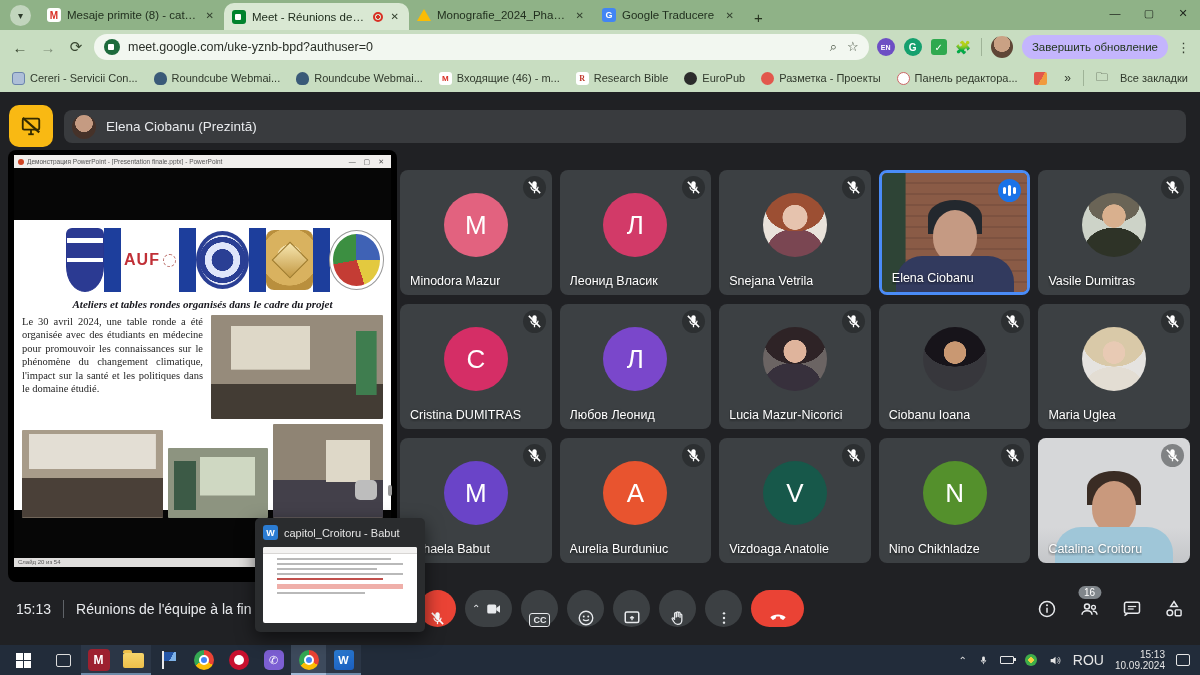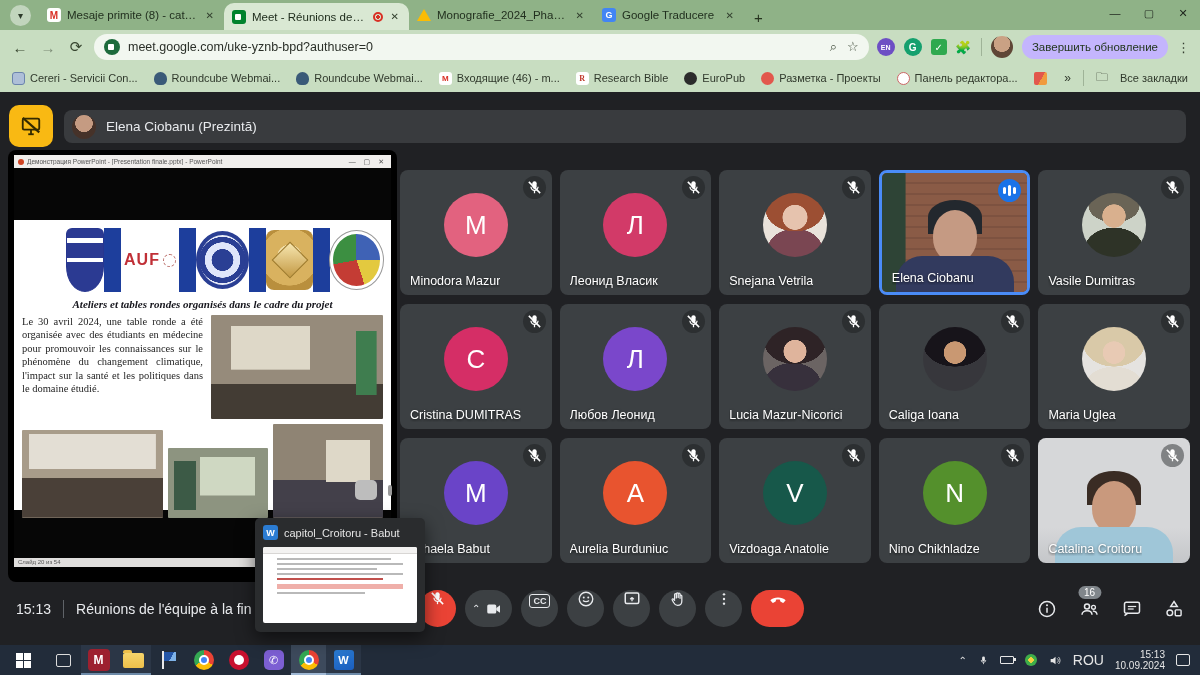--- a/index.html
+++ b/index.html
@@ -134,21 +134,21 @@
   .mute { position:absolute; top:6px; right:6px; width:23px; height:23px; border-radius:50%; background:rgba(25,26,28,.45); display:flex; align-items:center; justify-content:center; }
   .speaking-ind { position:absolute; top:6px; right:6px; width:23px; height:23px; border-radius:50%; background:#1a73e8; display:flex; align-items:center; justify-content:center; gap:2px; }
   .speaking-ind i { width:3px; background:#fff; border-radius:2px; display:block; }
   .tile-name { position:absolute; left:10px; bottom:7px; font-size:12.5px; color:#fff; text-shadow:0 1px 3px rgba(0,0,0,.7); max-width:90%; white-space:nowrap; overflow:hidden; }
 
   
   .meetbar { position:absolute; left:0; right:0; top:493px; height:48px; }
   .bar-left { position:absolute; left:16px; top:0; height:48px; display:flex; align-items:center; gap:12px; color:#e8eaed; font-size:14px; }
   .bar-div { width:1px; height:18px; background:#5f6368; }
   .bar-center { position:absolute; left:419px; top:5px; display:flex; align-items:center; gap:9px; }
-  .cbtn { width:37px; height:37px; border-radius:50%; background:#3c4043; display:flex; align-items:flex-start; justify-content:center; }
+  .cbtn { width:37px; height:37px; border-radius:50%; background:#3c4043; display:flex; align-items:flex-end; justify-content:center; }
   .cbtn.danger { background:#ea4335; }
   .cbtn.wide { width:53px; border-radius:19px; }
   .cam-pill { height:37px; border-radius:19px; background:#3c4043; display:flex; align-items:center; padding:0 9px 0 7px; gap:5px; }
   .chev { color:#e8eaed; font-size:10px; }
   .cc-box { border:1.5px solid #e8eaed; border-radius:3px; color:#e8eaed; font-size:9px; font-weight:bold; padding:1px 3px; }
   .bar-right { position:absolute; right:16px; top:0; height:48px; display:flex; align-items:center; gap:22px; }
   .rbtn { position:relative; display:flex; align-items:center; justify-content:center; }
   .badge { position:absolute; top:-13px; left:50%; transform:translateX(-50%); background:#80868b; color:#fff; font-size:10px; border-radius:8px; padding:1px 6px; }
 
   
@@ -464,21 +464,21 @@
         <div class="tile">
           <div class="pavatar pv-caliga"></div>
           <div class="mute">
             <svg class="ic" width="17" height="17" viewBox="0 0 24 24">
               <path fill="#fff" d="M12 14a3 3 0 0 0 3-3V6a3 3 0 0 0-6 0v5a3 3 0 0 0 3 3z"></path>
               <path d="M7 11a5 5 0 0 0 10 0" stroke="#fff" stroke-width="1.8" fill="none"></path>
               <line x1="12" y1="16" x2="12" y2="20" stroke="#fff" stroke-width="1.8"></line>
               <line x1="4" y1="4" x2="20" y2="20" stroke="#fff" stroke-width="2.2"></line>
             </svg>
           </div>
-          <div class="tile-name">Caliga Ioana</div>
+          <div class="tile-name">Ciobanu Ioana</div>
         </div>
         <div class="tile">
           <div class="pavatar pv-maria"></div>
           <div class="mute">
             <svg class="ic" width="17" height="17" viewBox="0 0 24 24">
               <path fill="#fff" d="M12 14a3 3 0 0 0 3-3V6a3 3 0 0 0-6 0v5a3 3 0 0 0 3 3z"></path>
               <path d="M7 11a5 5 0 0 0 10 0" stroke="#fff" stroke-width="1.8" fill="none"></path>
               <line x1="12" y1="16" x2="12" y2="20" stroke="#fff" stroke-width="1.8"></line>
               <line x1="4" y1="4" x2="20" y2="20" stroke="#fff" stroke-width="2.2"></line>
             </svg>

